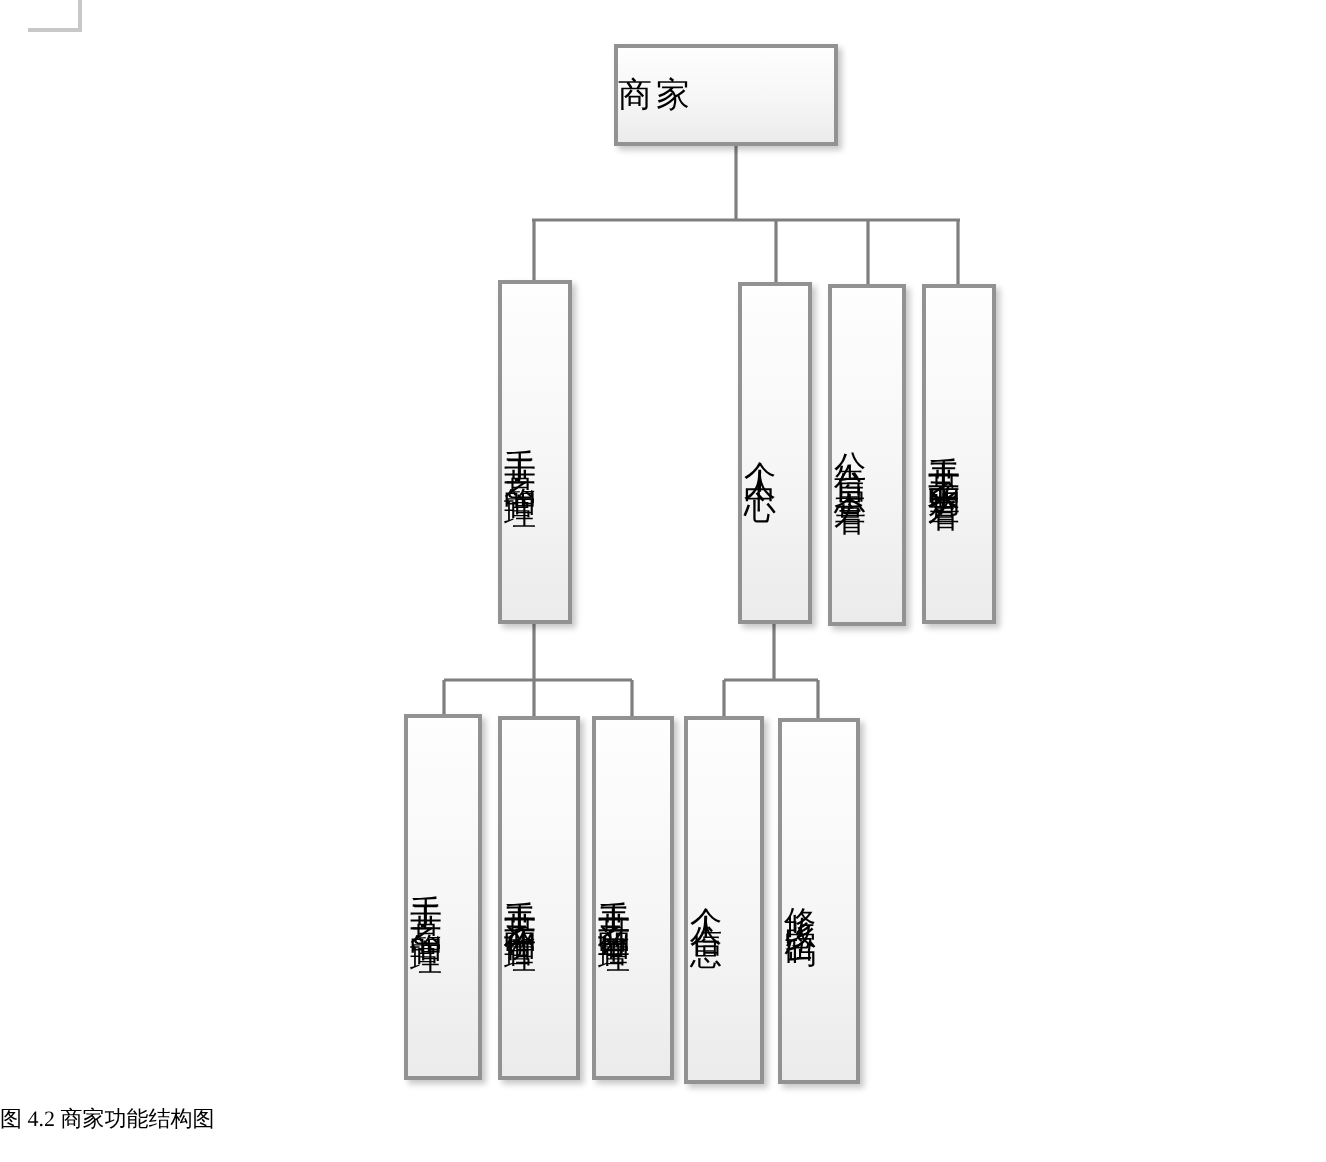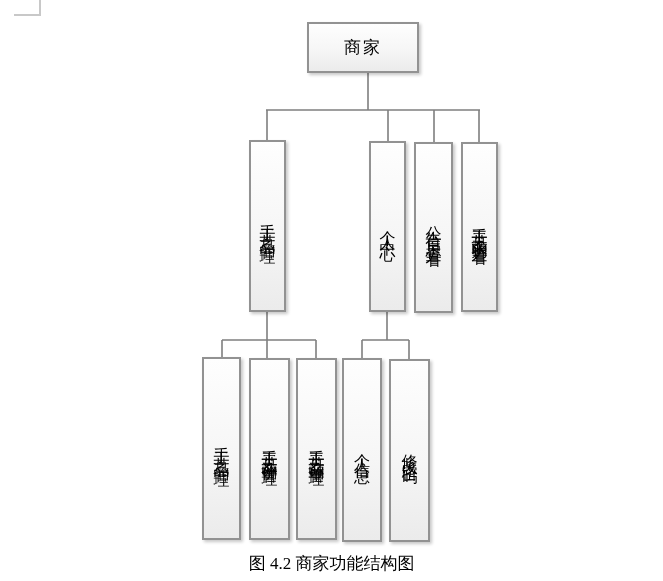--- a/index.html
+++ b/index.html
@@ -16,37 +16,36 @@
   .conn   { fill: none; stroke: #7f7f7f; stroke-width: 1.6; }
   .corner { fill: none; stroke: #c8c8c8; stroke-width: 2; }
   .node {
     position: absolute;
     box-sizing: border-box;
     border: 2px solid #929292;
     background: linear-gradient(180deg, #fefefe 0%, #f6f6f6 55%, #ebebeb 100%);
     box-shadow: 2px 2px 3px rgba(0,0,0,0.22);
     display: flex;
     align-items: center;
-    justify-content: center;
   }
   .root-label { font-size: 17px; letter-spacing: 2px; }
   .vtext {
     writing-mode: vertical-rl;
     text-orientation: upright;
     font-size: 16px;
     line-height: 1;
     letter-spacing: 5px;
   }
   .vtext.tight { letter-spacing: 3px; }
   .caption {
     position: absolute;
     left: 0; top: 552px;
     width: 100%;
-    text-align: center;
-    font-size: 17px;
+    text-align: left;
+    font-size: 11px;
     white-space: pre;
   }
 </style>
 </head>
 <body>
 
 <div class="canvas">
 
   <svg class="lines" width="663" height="581" viewBox="0 0 663 581">
 

